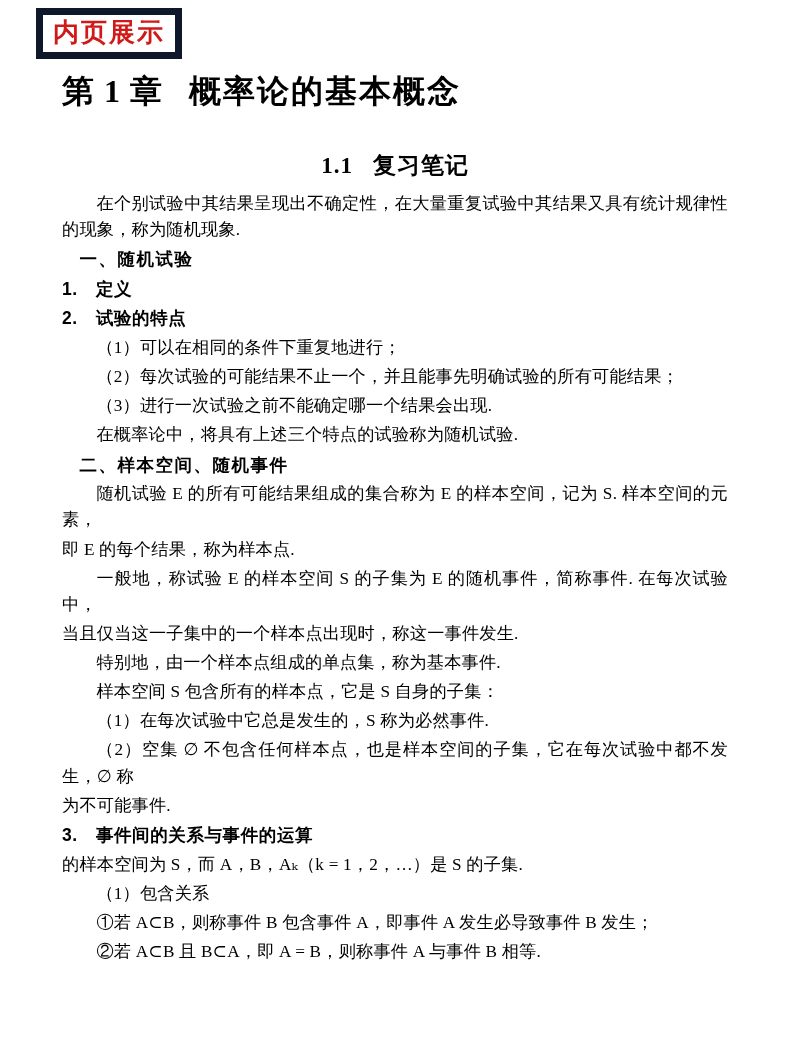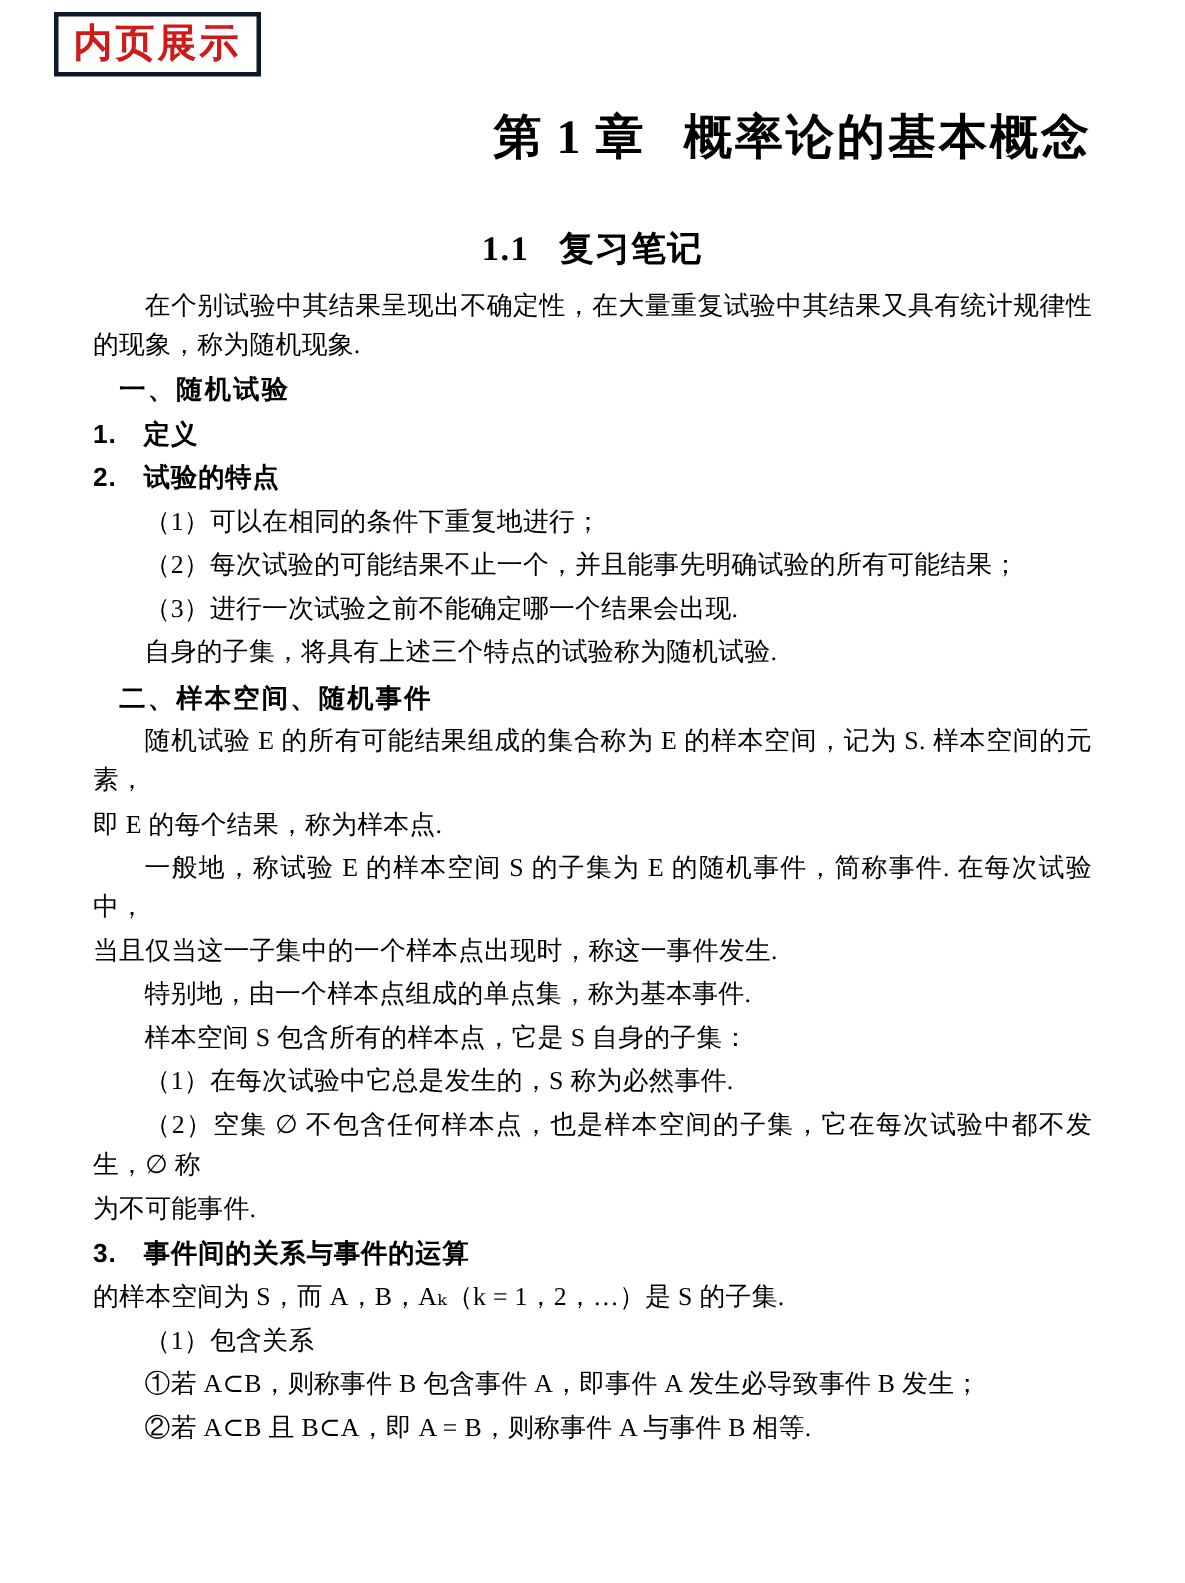--- a/index.html
+++ b/index.html
@@ -19,32 +19,32 @@
     width: 790px;
     height: 1055px;
     position: relative;
     box-sizing: border-box;
     padding: 0 62px;
   }
   .badge {
     position: absolute;
     top: 8px;
     left: 36px;
-    border: 3px solid #0f172a;
+    border: 7px solid #0f172a;
     color: #d01a1a;
     font-family: "Liberation Sans", "DejaVu Sans", sans-serif;
     font-weight: bold;
     font-size: 26px;
     letter-spacing: 2px;
     padding: 3px 10px 5px 10px;
     line-height: 1.1;
     background: #ffffff;
   }
   .chapter-title {
-    text-align: right;
+    text-align: left;
     font-family: "Liberation Serif", "DejaVu Serif", serif;
     font-weight: bold;
     font-size: 32px;
     letter-spacing: 2px;
     margin: 0;
     padding-top: 70px;
   }
   .chapter-title .num {
     letter-spacing: 1px;
   }
@@ -109,21 +109,21 @@
 
     <p class="indent">在个别试验中其结果呈现出不确定性，在大量重复试验中其结果又具有统计规律性的现象，称为随机现象.</p>
 
     <p class="heading1">一、随机试验</p>
     <p class="heading2">1.　定义</p>
 
     <p class="heading2">2.　试验的特点</p>
     <p class="indent">（1）可以在相同的条件下重复地进行；</p>
     <p class="indent">（2）每次试验的可能结果不止一个，并且能事先明确试验的所有可能结果；</p>
     <p class="indent">（3）进行一次试验之前不能确定哪一个结果会出现.</p>
-    <p class="indent">自身的子集，将具有上述三个特点的试验称为随机试验.</p>
+    <p class="indent">在概率论中，将具有上述三个特点的试验称为随机试验.</p>
 
     <p class="heading1">二、样本空间、随机事件</p>
     <p class="indent">随机试验 E 的所有可能结果组成的集合称为 E 的样本空间，记为 S.  样本空间的元素，</p>
     <p>即 E 的每个结果，称为样本点.</p>
 
     <p class="indent">一般地，称试验 E 的样本空间 S 的子集为 E 的随机事件，简称事件.  在每次试验中，</p>
     <p>当且仅当这一子集中的一个样本点出现时，称这一事件发生.</p>
     <p class="indent">特别地，由一个样本点组成的单点集，称为基本事件.</p>
     <p class="indent">样本空间 S 包含所有的样本点，它是 S 自身的子集：</p>
     <p class="indent">（1）在每次试验中它总是发生的，S 称为必然事件.</p>

